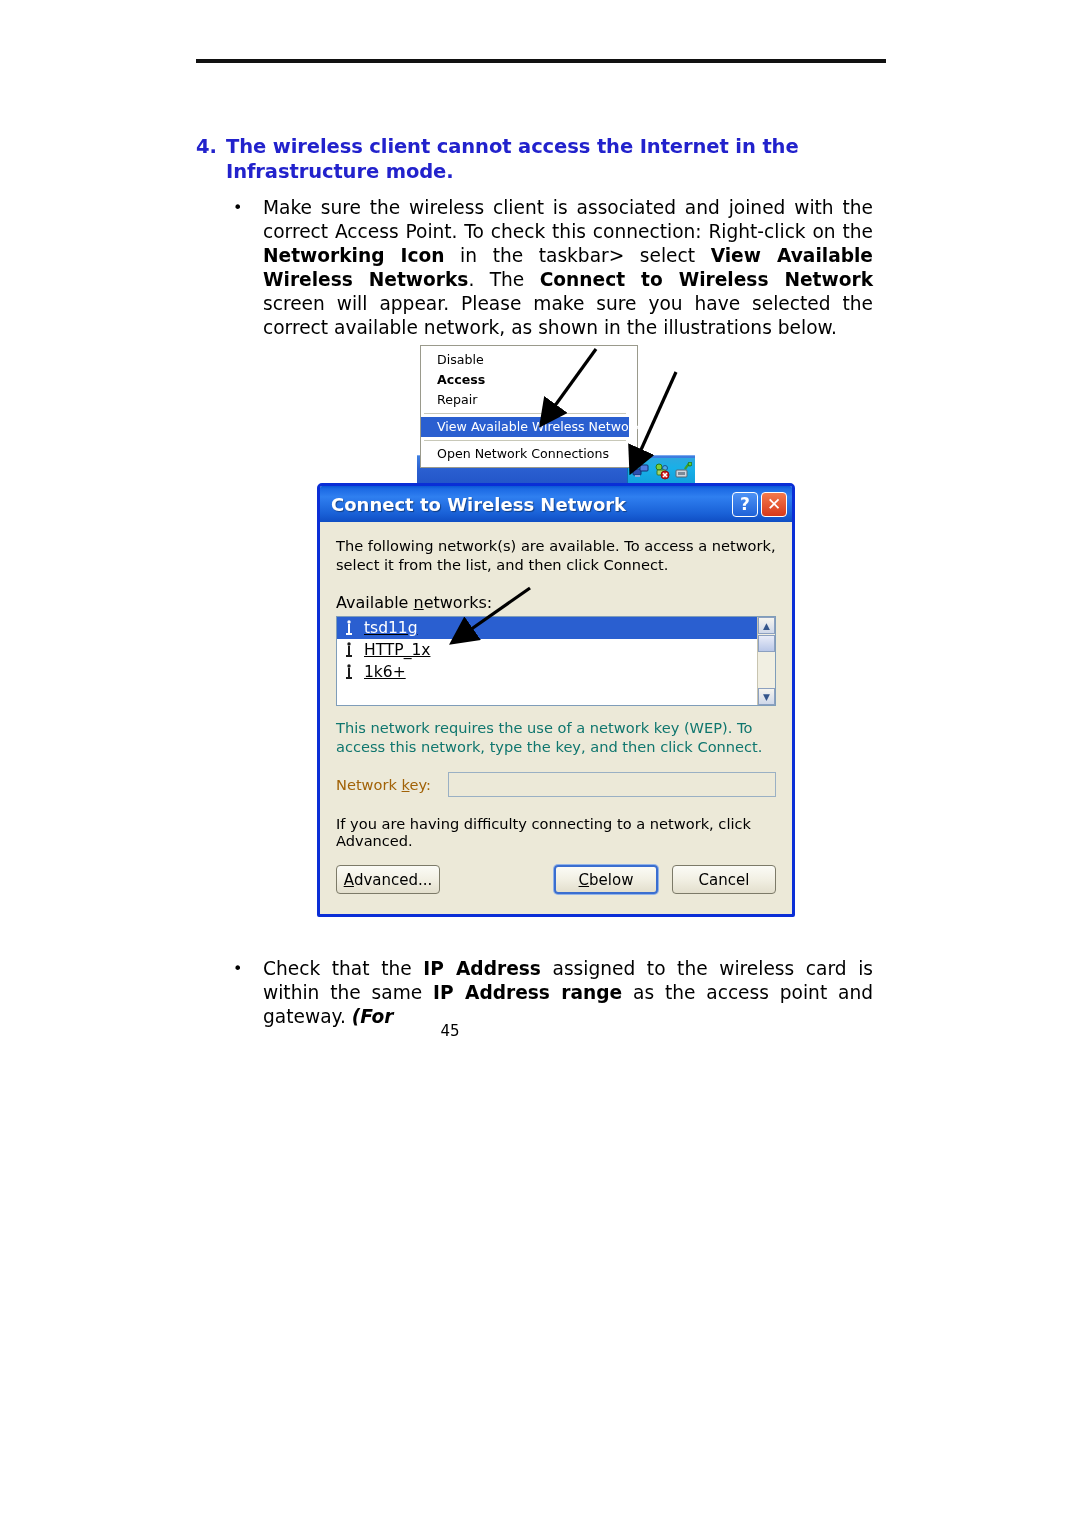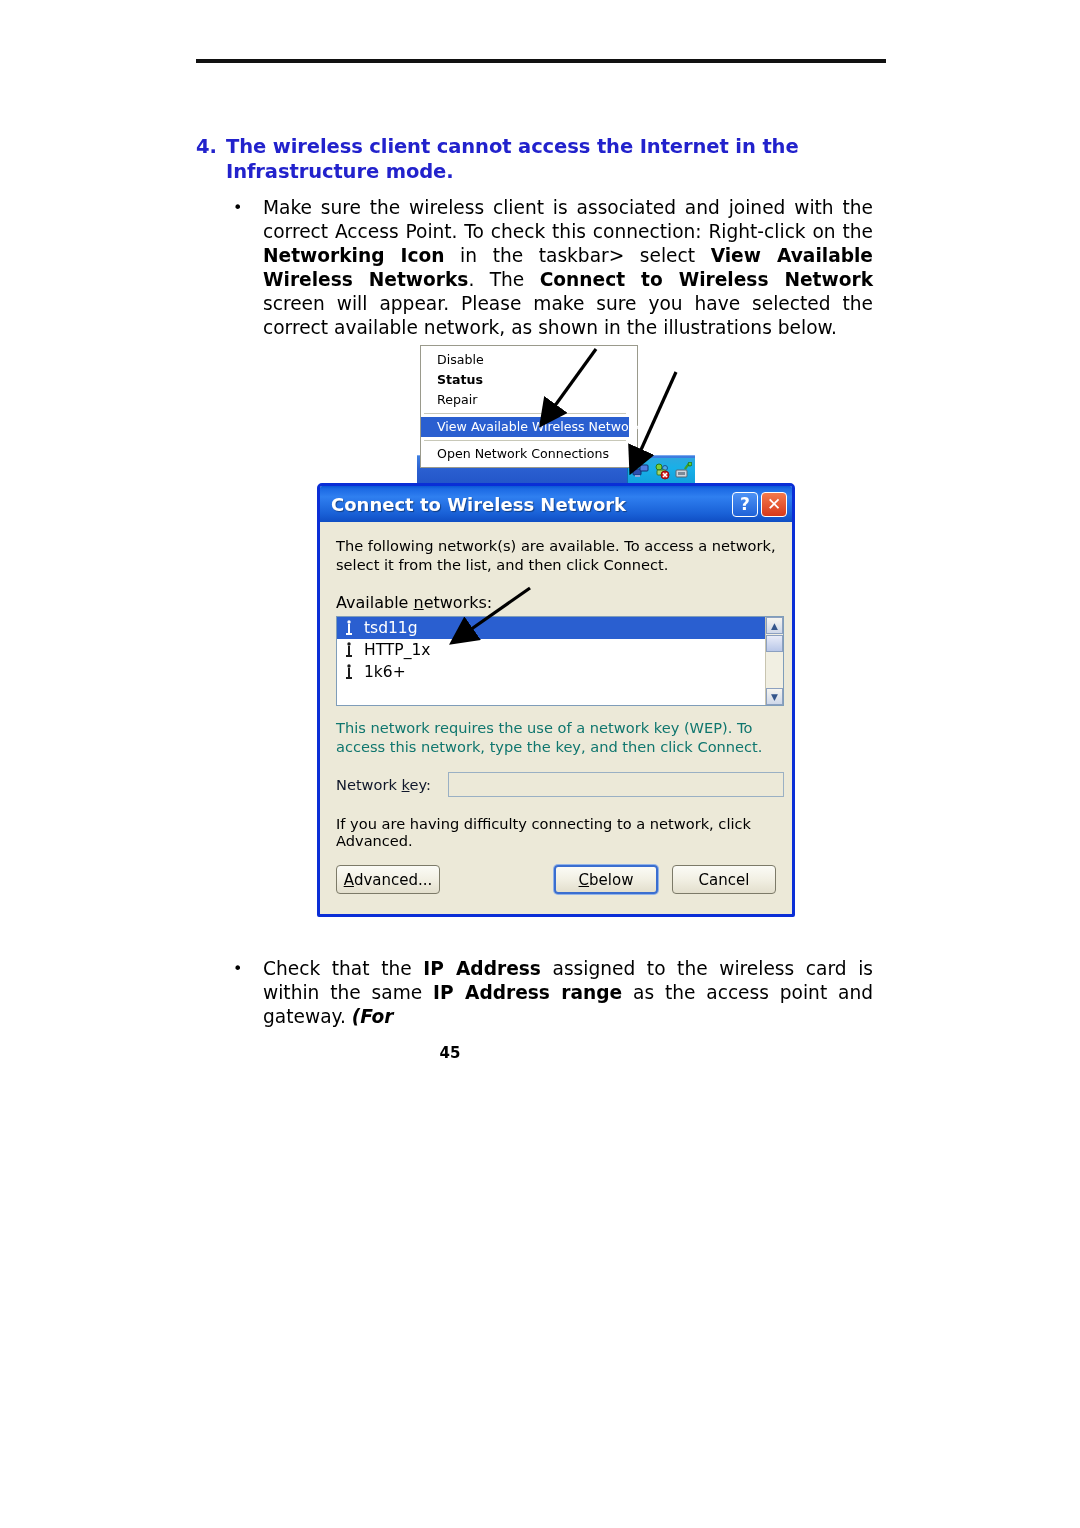--- a/index.html
+++ b/index.html
@@ -68,25 +68,24 @@
     text-align: justify;
   }
   #bullet-1 { top: 196px; }
   #bullet-2 { top: 957px; }
   b.b { font-weight: bold; }
   i.i { font-style: italic; font-weight: bold; }
 
   .page-number {
     position: absolute;
     left: 0;
-    top: 1044px;
+    top: 1022px;
     width: 900px;
     text-align: center;
     font-size: 15px;
-    font-weight: bold;
   }
 
   
   #illustration {
     position: absolute;
     left: 0;
     top: 0;
     width: 1080px;
     height: 1528px;
     pointer-events: none;
@@ -194,21 +193,21 @@
     margin-left: 3px;
     box-sizing: border-box;
   }
   .dlg-btn.help {
     background: linear-gradient(to bottom, #4e93f5, #1f62d8);
   }
   .dlg-btn.close {
     background: linear-gradient(to bottom, #f47a4c, #d7391b);
   }
   .dlg-body {
-    padding: 14px 8px 0 16px;
+    padding: 14px 16px 0 16px;
     font-size: 14.6px;
     color: #000;
     box-sizing: border-box;
   }
   .dlg-intro { line-height: 19px; }
   .dlg-label {
     margin-top: 19px;
     margin-bottom: 4px;
     font-size: 16px;
   }
@@ -218,21 +217,21 @@
   .listbox {
     position: relative;
     height: 90px;
     background: #ffffff;
     border: 1px solid #7f9db9;
     box-shadow: inset 1px 1px 0 #ffffff;
     box-sizing: border-box;
     overflow: hidden;
     display: flex;
   }
-  .list-items { flex: 1 1 auto; overflow: hidden; }
+  .list-items { flex: 1 1 auto; overflow: hidden; text-decoration: underline; }
   .list-row {
     display: flex;
     align-items: center;
     height: 22px;
     padding-left: 5px;
     font-size: 15.5px;
     color: #000;
     box-sizing: border-box;
   }
   .list-row.sel { background: #2a5fd0; color: #ffffff; }
@@ -278,21 +277,21 @@
     color: #0f766e;
     font-size: 14.6px;
     line-height: 19px;
   }
   .key-row {
     margin-top: 16px;
     display: flex;
     align-items: center;
   }
   .key-label {
-    color: #0f172a;
+    color: #a16207;
     font-size: 14.6px;
     width: 112px;
     flex: 0 0 112px;
   }
   .key-label u { text-decoration: underline; }
   .key-input {
     flex: 1 1 auto;
     height: 25px;
     background: #ece9d8;
     border: 1px solid #9ab0c4;
@@ -383,21 +382,21 @@
           <rect x="4" y="10" width="7" height="3" fill="#7c8a98"></rect>
           <path d="M11 7 C13 3 16 2 17 1" stroke="#3c9f2a" stroke-width="2.4" fill="none"></path>
           <circle cx="16" cy="2" r="2" fill="#5fd03a" stroke="#24701a"></circle>
         </svg>
       </span>
     </div>
   </div>
 
   <div class="ctx-menu">
     <div class="ctx-item">Disable</div>
-    <div class="ctx-item bold">Status</div>
+    <div class="ctx-item bold">Access</div>
     <div class="ctx-item">Repair</div>
     <div class="ctx-sep"></div>
     <div class="ctx-item sel">View Available Wireless Networks</div>
     <div class="ctx-sep"></div>
     <div class="ctx-item">Open Network Connections</div>
   </div>
 
   <div class="dialog">
     <div class="dlg-titlebar">
       <span class="dlg-title">Connect to Wireless Network</span>

